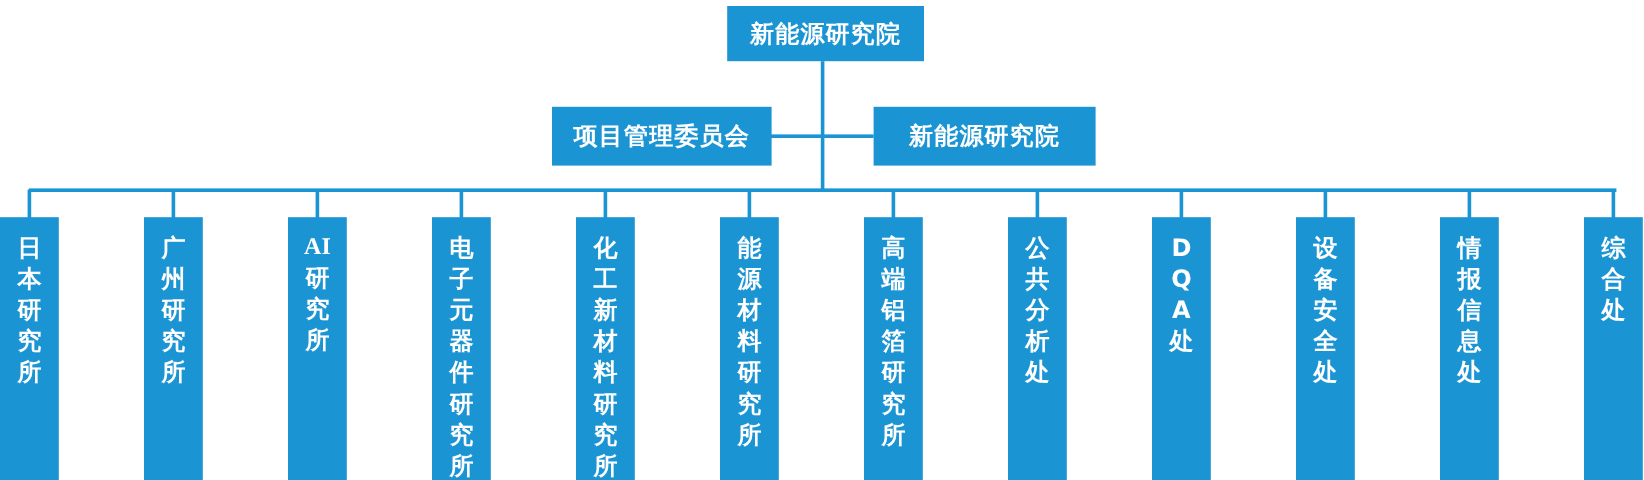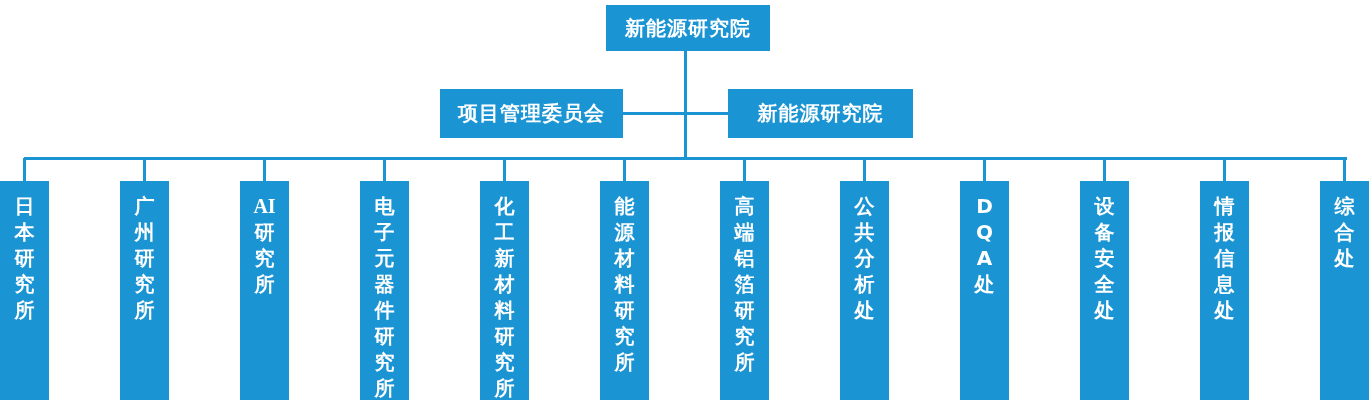--- a/index.html
+++ b/index.html
@@ -50,21 +50,21 @@
 
 <div class="chart">
 
   <div class="node" style="left:606px;top:5px;width:164px;height:46px;">新能源研究院</div>
 
   <div class="line" style="left:684px;top:51px;width:3px;height:109px;"></div>
 
   <div class="line" style="left:623px;top:112px;width:63px;height:3px;"></div>
   <div class="line" style="left:685px;top:112px;width:43px;height:3px;"></div>
 
-  <div class="node" style="left:440px;top:89px;width:183px;height:49px;">项目管理委员会</div>
+  <div class="node" style="left:460px;top:89px;width:183px;height:49px;">项目管理委员会</div>
   <div class="node" style="left:728px;top:89px;width:185px;height:49px;">新能源研究院</div>
 
   <div class="line" style="left:24px;top:157px;width:1323px;height:3px;"></div>
 
   <div class="line" style="left:23px;top:158px;width:3px;height:24px;"></div>
   <div class="line" style="left:143px;top:158px;width:3px;height:24px;"></div>
   <div class="line" style="left:263px;top:158px;width:3px;height:24px;"></div>
   <div class="line" style="left:383px;top:158px;width:3px;height:24px;"></div>
   <div class="line" style="left:503px;top:158px;width:3px;height:24px;"></div>
   <div class="line" style="left:623px;top:158px;width:3px;height:24px;"></div>

